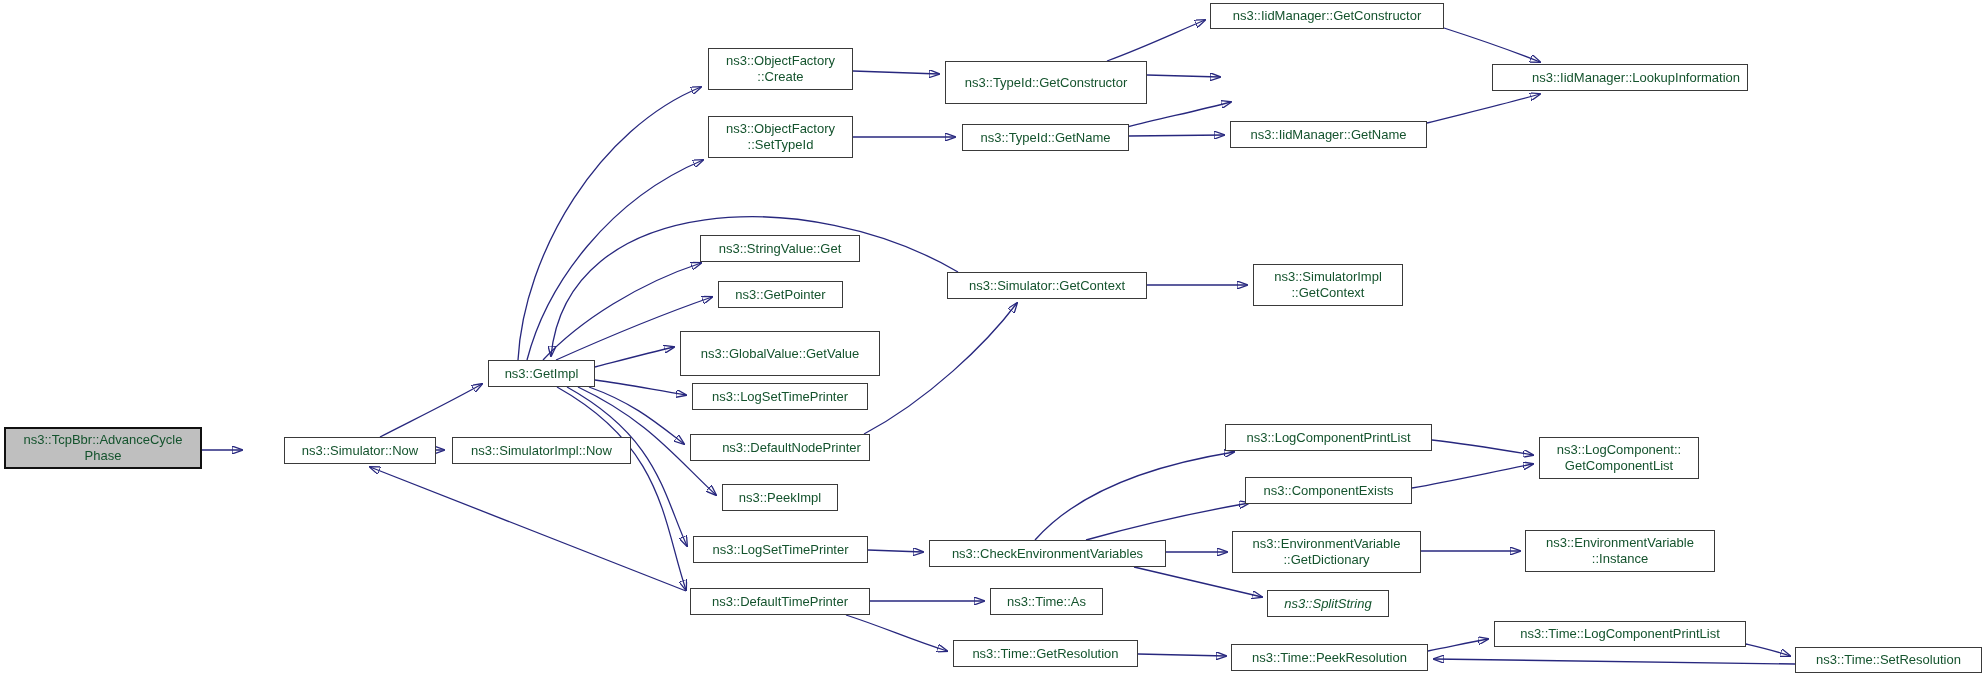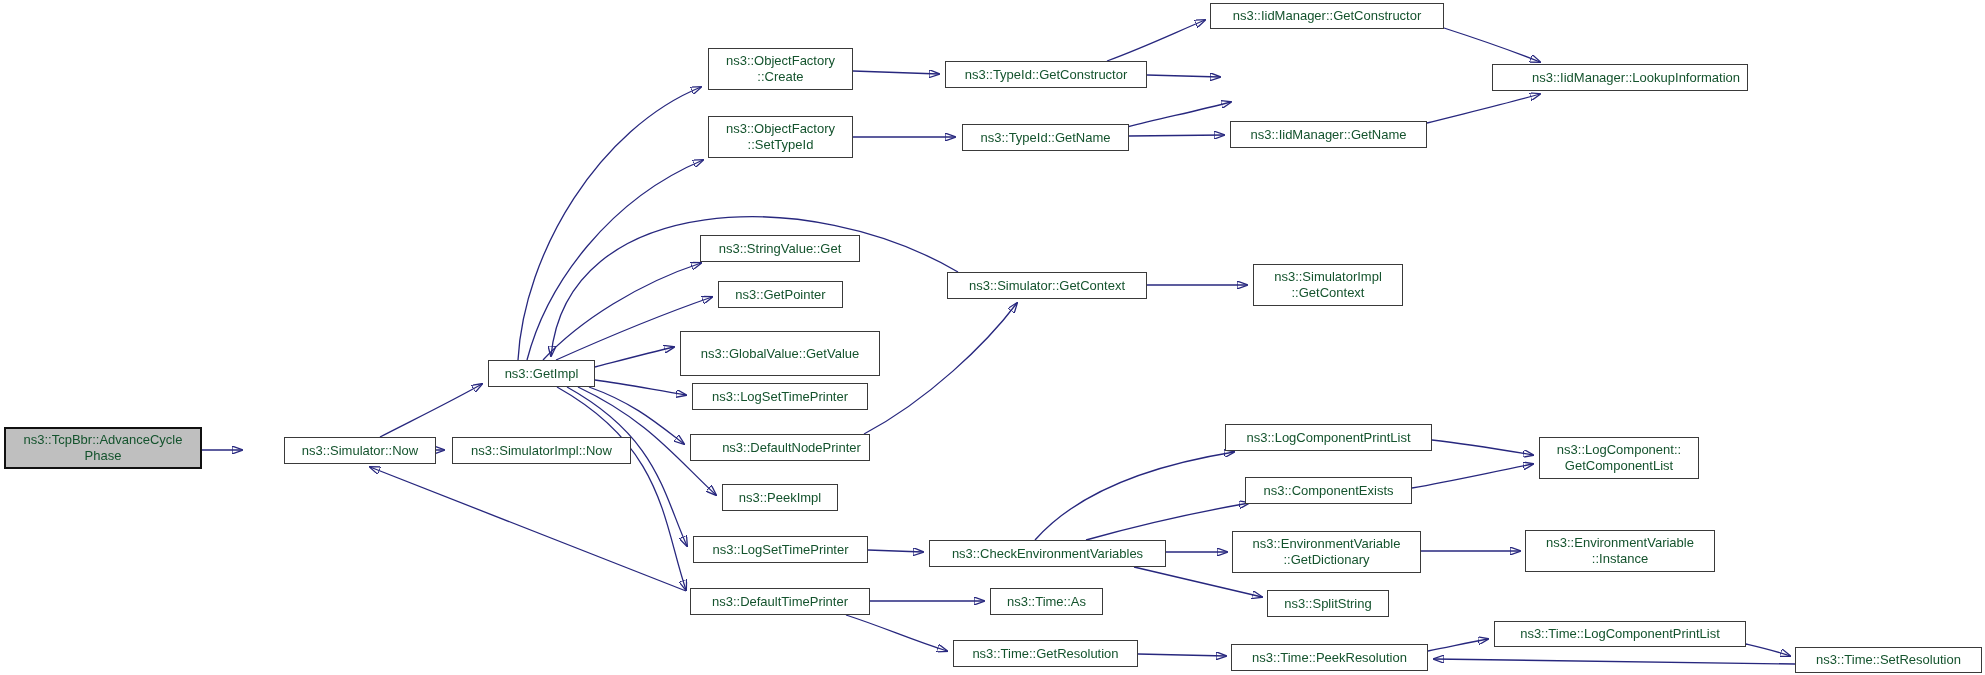--- a/index.html
+++ b/index.html
@@ -96,21 +96,21 @@
   <div class="node" style="left:692px; top:383px; width:176px; height:27px;">ns3::LogSetTimePrinter</div>
 
   <div class="node" style="left:690px; top:434px; width:180px; height:27px;padding-left:27px;">ns3::DefaultNodePrinter</div>
 
   <div class="node" style="left:722px; top:484px; width:116px; height:27px;">ns3::PeekImpl</div>
 
   <div class="node" style="left:693px; top:536px; width:175px; height:27px;">ns3::LogSetTimePrinter</div>
 
   <div class="node" style="left:690px; top:588px; width:180px; height:27px;">ns3::DefaultTimePrinter</div>
 
-  <div class="node" style="left:945px; top:61px; width:202px; height:27px;">ns3::TypeId::GetConstructor</div>
+  <div class="node" style="left:945px; top:61px; width:202px; height:43px;">ns3::TypeId::GetConstructor</div>
 
   <div class="node" style="left:962px; top:124px; width:167px; height:27px;">ns3::TypeId::GetName</div>
 
   <div class="node" style="left:947px; top:272px; width:200px; height:27px;">ns3::Simulator::GetContext</div>
 
   <div class="node" style="left:929px; top:540px; width:237px; height:27px;">ns3::CheckEnvironmentVariables</div>
 
   <div class="node" style="left:990px; top:588px; width:113px; height:27px;">ns3::Time::As</div>
 
   <div class="node" style="left:953px; top:640px; width:185px; height:27px;">ns3::Time::GetResolution</div>
@@ -123,21 +123,21 @@
   <div class="node" style="left:1253px; top:264px; width:150px; height:42px;">ns3::SimulatorImpl
 ::GetContext</div>
 
   <div class="node" style="left:1225px; top:424px; width:207px; height:27px;">ns3::LogComponentPrintList</div>
 
   <div class="node" style="left:1245px; top:477px; width:167px; height:27px;">ns3::ComponentExists</div>
 
   <div class="node" style="left:1232px; top:531px; width:189px; height:42px;">ns3::EnvironmentVariable
 ::GetDictionary</div>
 
-  <div class="node" style="left:1267px; top:590px; width:122px; height:27px;">ns3::SplitString</div>
+  <div class="node" style="left:1267px; top:590px; width:122px; height:27px;font-style:italic;">ns3::SplitString</div>
 
   <div class="node" style="left:1231px; top:644px; width:197px; height:27px;">ns3::Time::PeekResolution</div>
 
   <div class="node" style="left:1492px; top:64px; width:256px; height:27px;padding-left:36px;">ns3::IidManager::LookupInformation</div>
 
   <div class="node" style="left:1539px; top:437px; width:160px; height:42px;">ns3::LogComponent::
 GetComponentList</div>
 
   <div class="node" style="left:1525px; top:530px; width:190px; height:42px;">ns3::EnvironmentVariable
 ::Instance</div>

